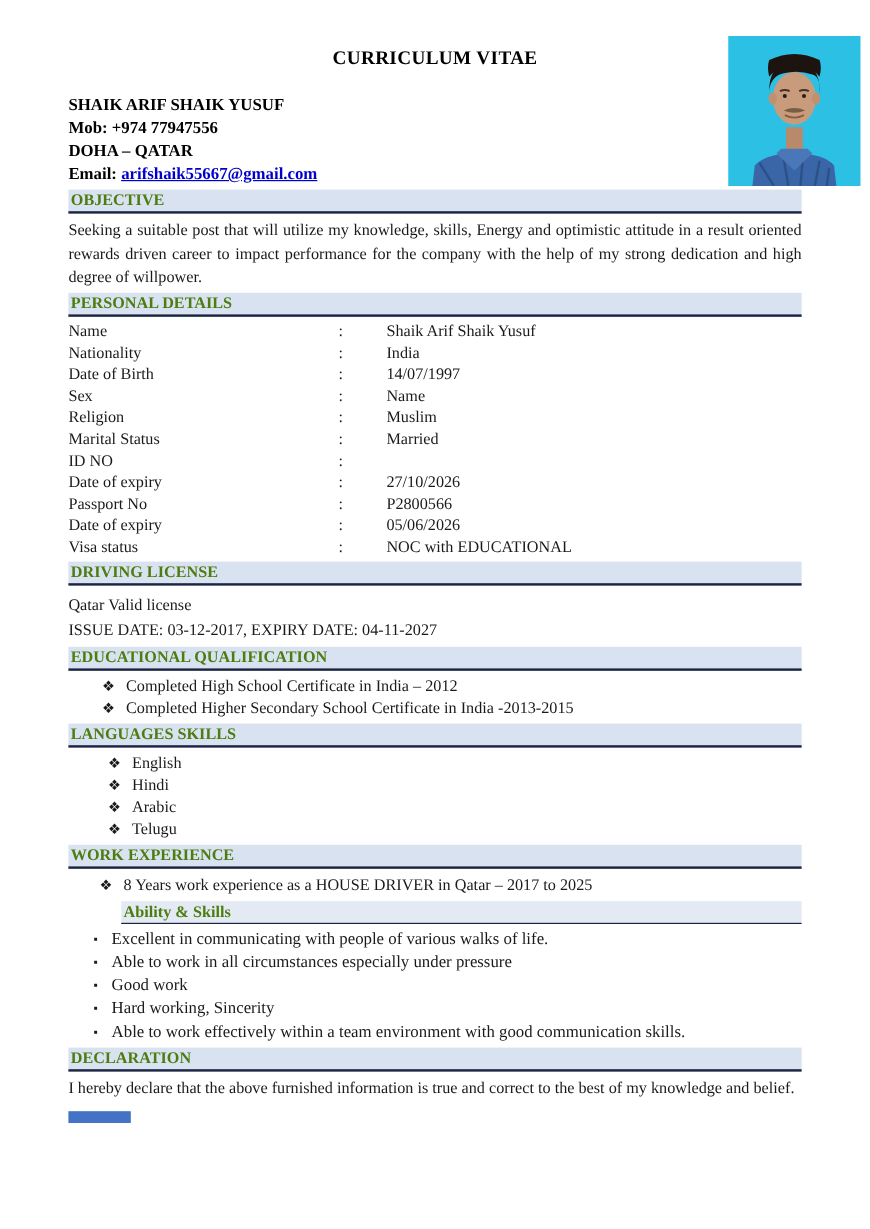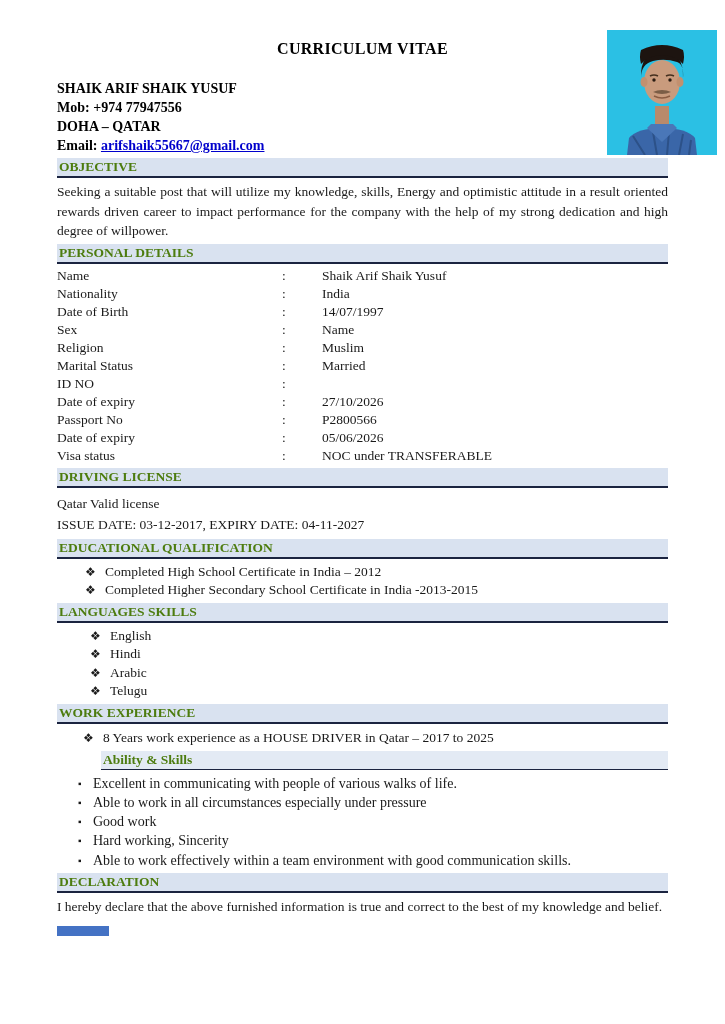--- a/index.html
+++ b/index.html
@@ -169,21 +169,21 @@
         <span class="pd-value">P2800566</span>
       </div>
         <div class="pd-row">
         <span class="pd-label">Date of expiry</span>
         <span class="pd-colon">:</span>
         <span class="pd-value">05/06/2026</span>
       </div>
         <div class="pd-row">
         <span class="pd-label">Visa status</span>
         <span class="pd-colon">:</span>
-        <span class="pd-value">NOC under TRANSFERABLE</span>
+        <span class="pd-value">NOC with EDUCATIONAL</span>
       </div>
       </div>
 
     <div class="band">DRIVING LICENSE</div>
     <div class="lines">
 
     <div>Qatar Valid license</div>
         <div>ISSUE DATE: 03-12-2017, EXPIRY DATE: 04-11-2027</div>
       </div>
 

